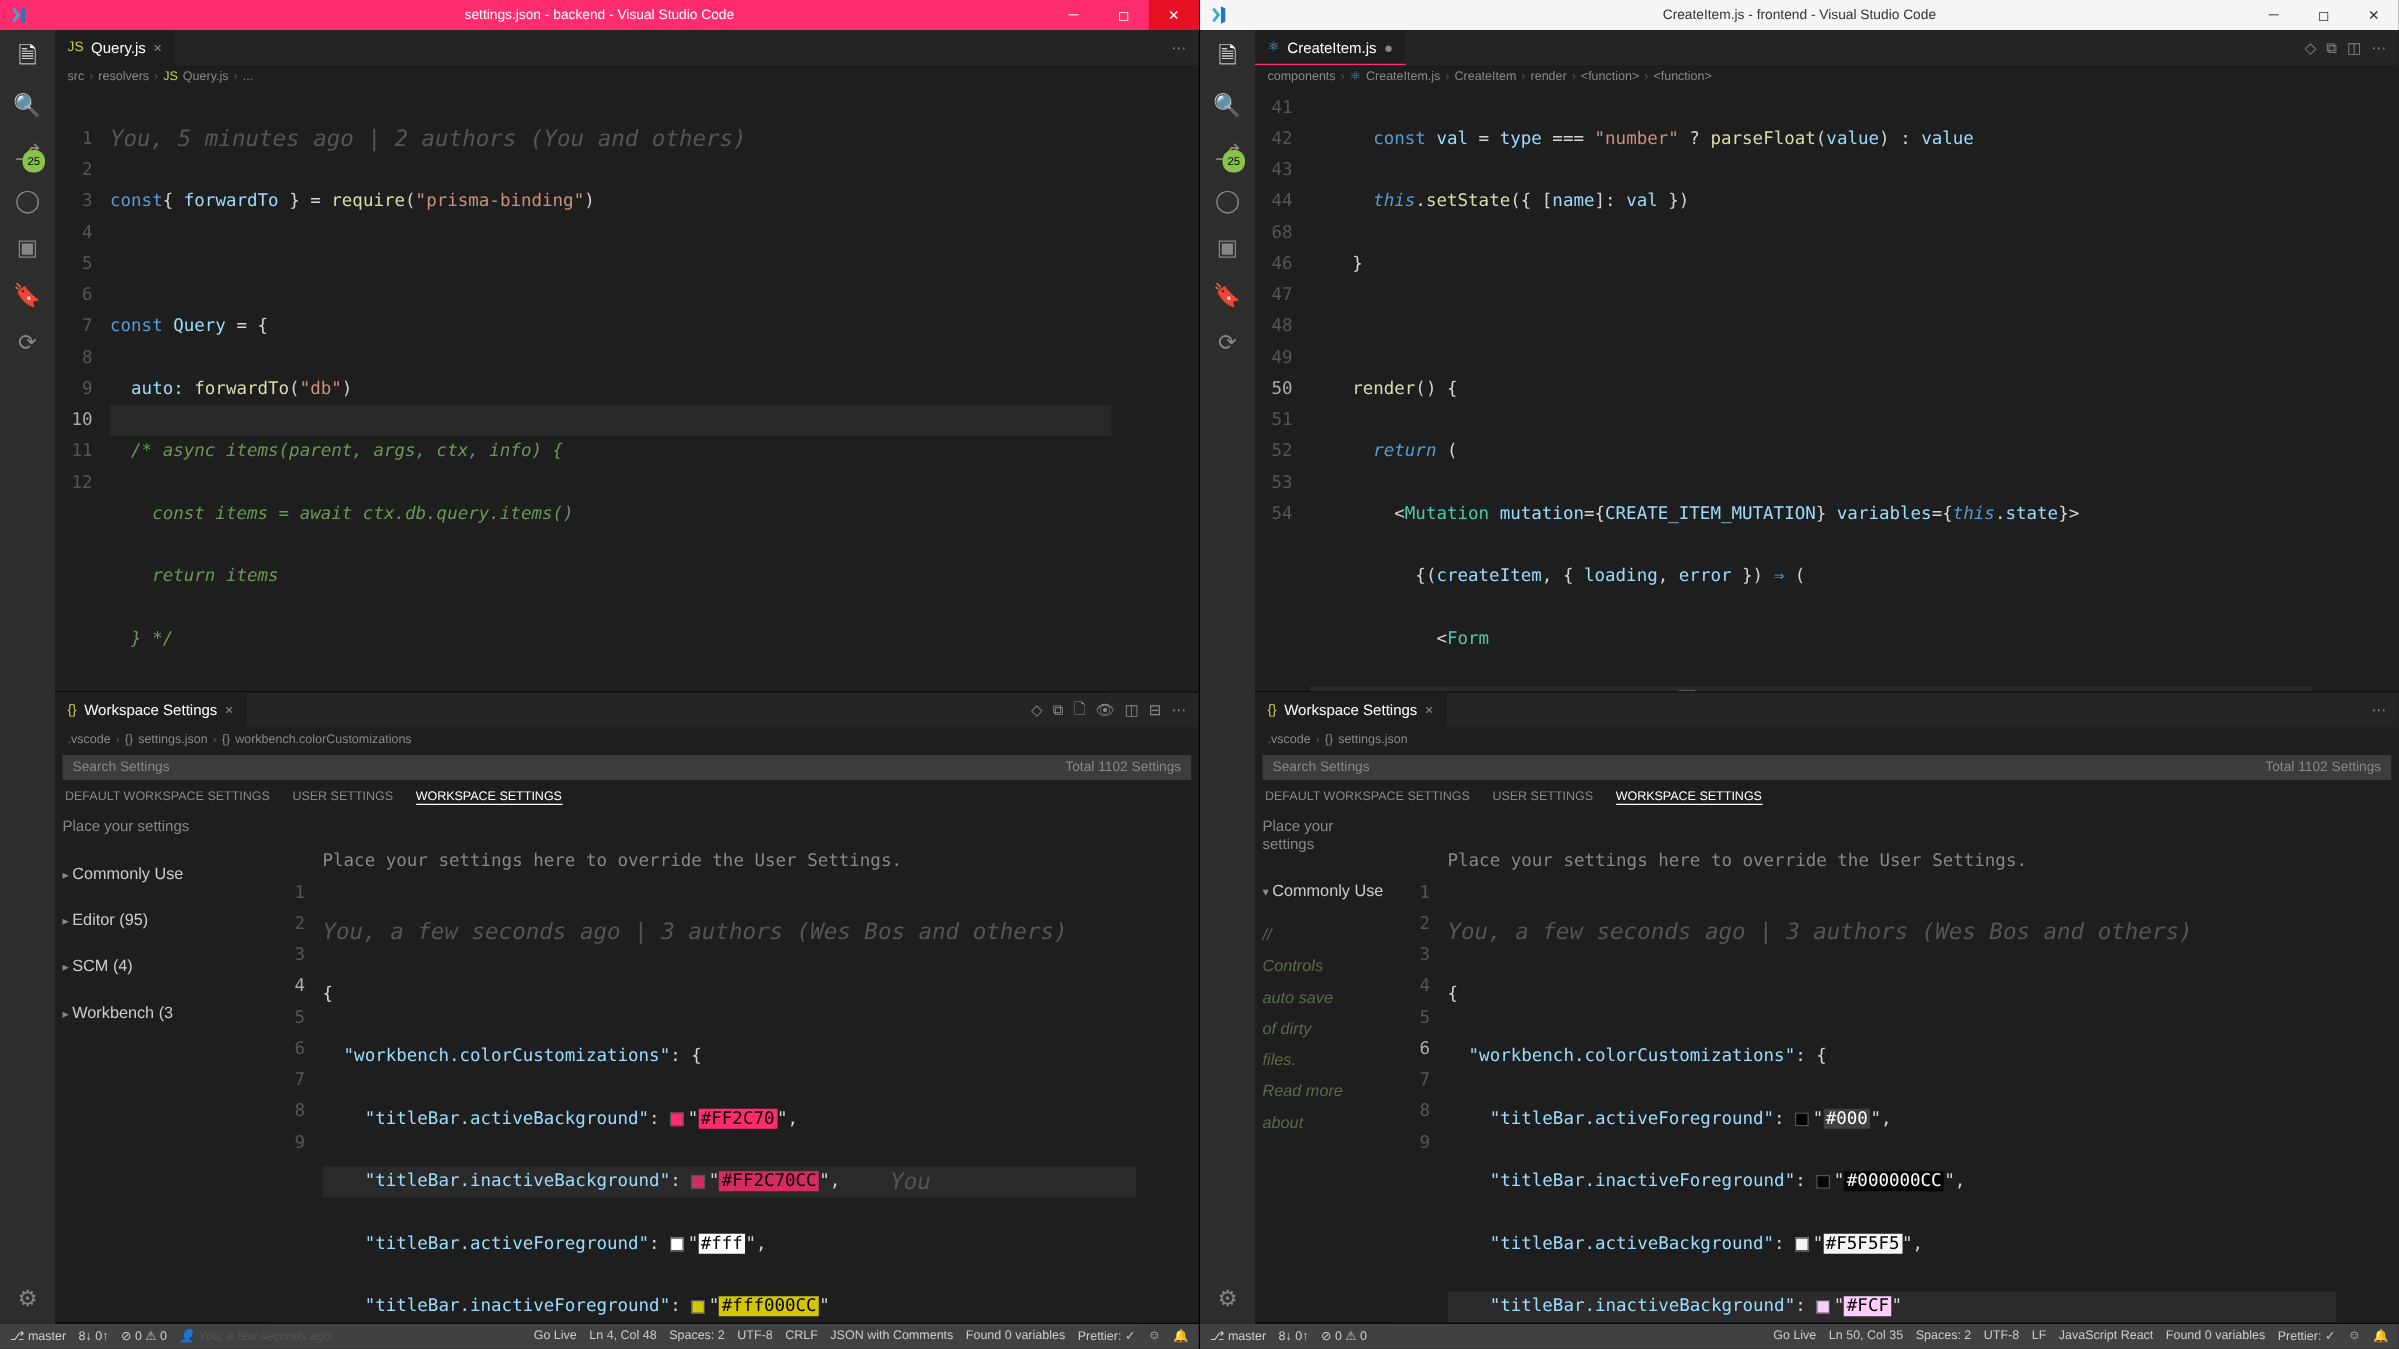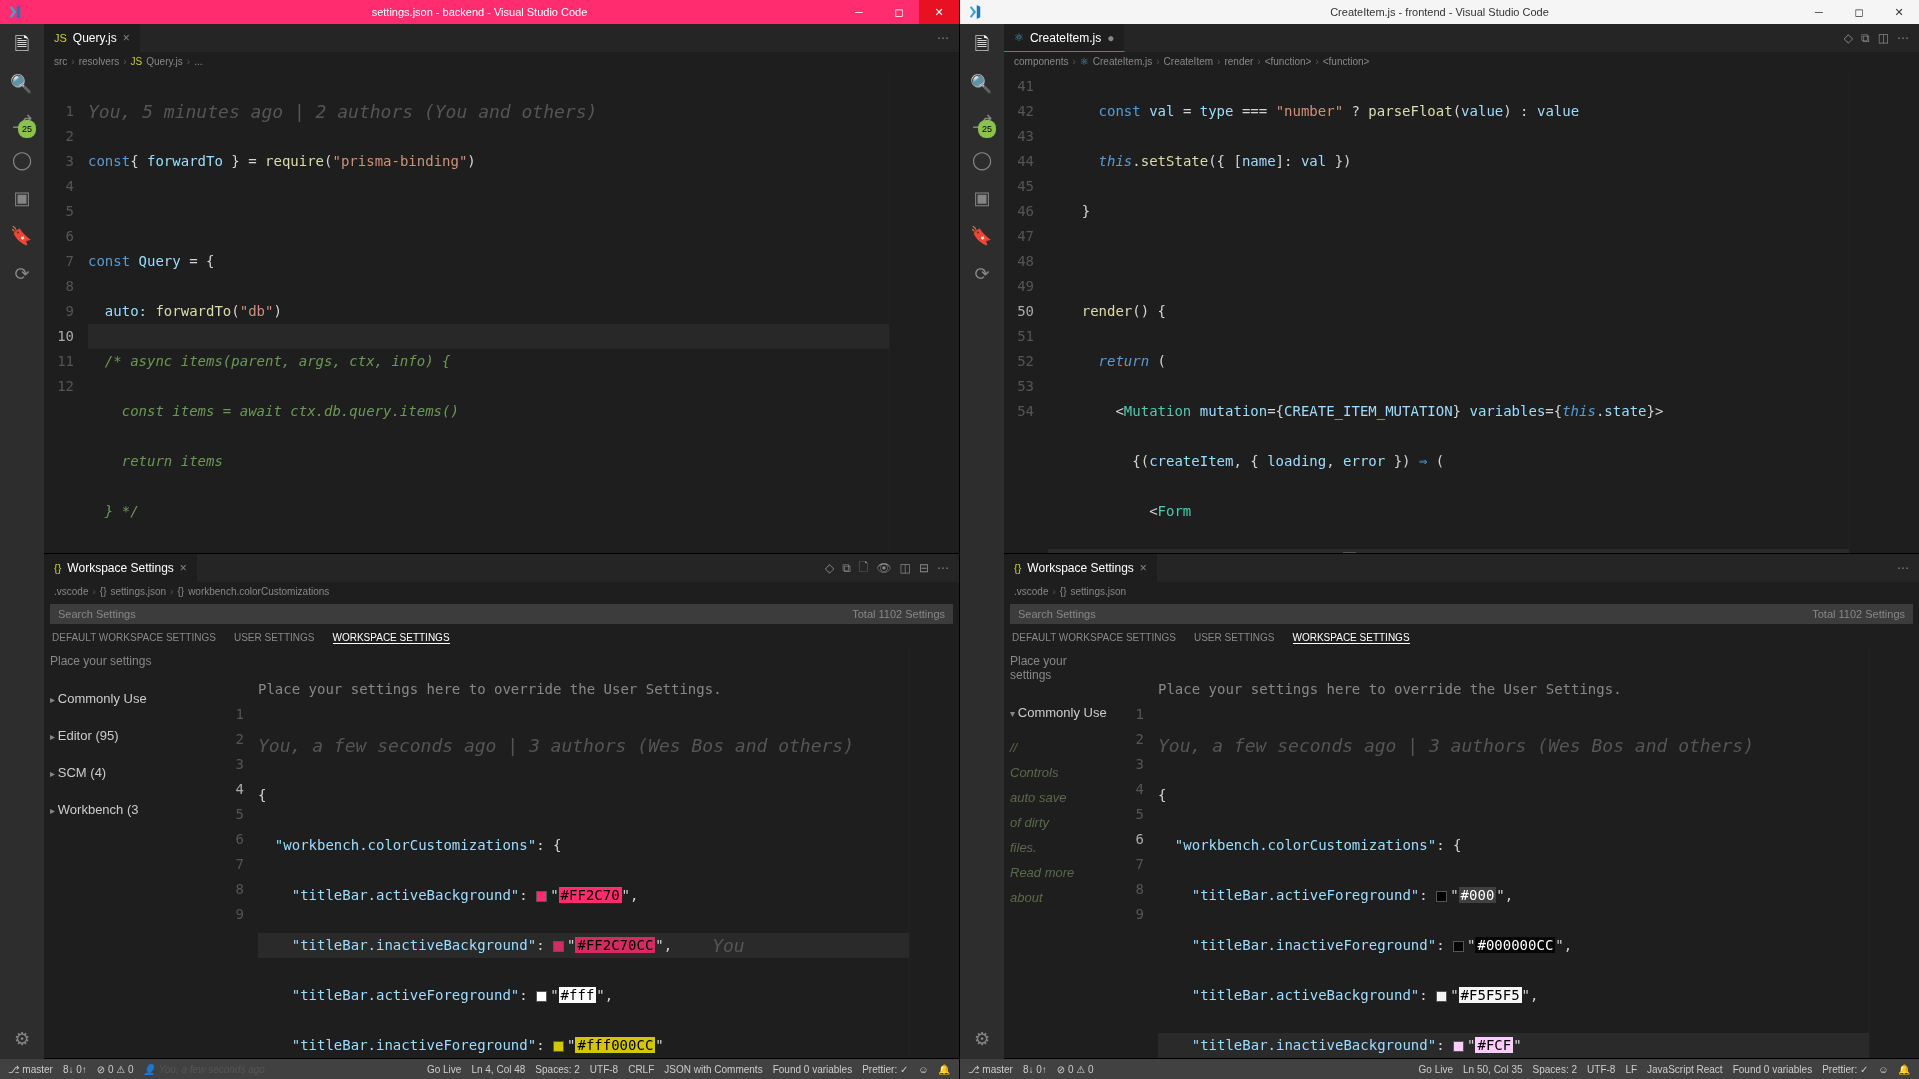--- a/index.html
+++ b/index.html
@@ -312,21 +312,21 @@
             <span>&lt;function&gt;</span>
               <span class="chev">›</span>
             <span>&lt;function&gt;</span>
           </div>
           <div class="code-area">
             <div class="linenos">
 <div>41</div>
                 <div>42</div>
                 <div>43</div>
                 <div>44</div>
-                <div>45</div>
+                <div>68</div>
                 <div>46</div>
                 <div>47</div>
                 <div>48</div>
                 <div>49</div>
                 <div style="color:#aaa">50</div>
                 <div>51</div>
                 <div>52</div>
                 <div>53</div>
                 <div>54</div>
             </div>

